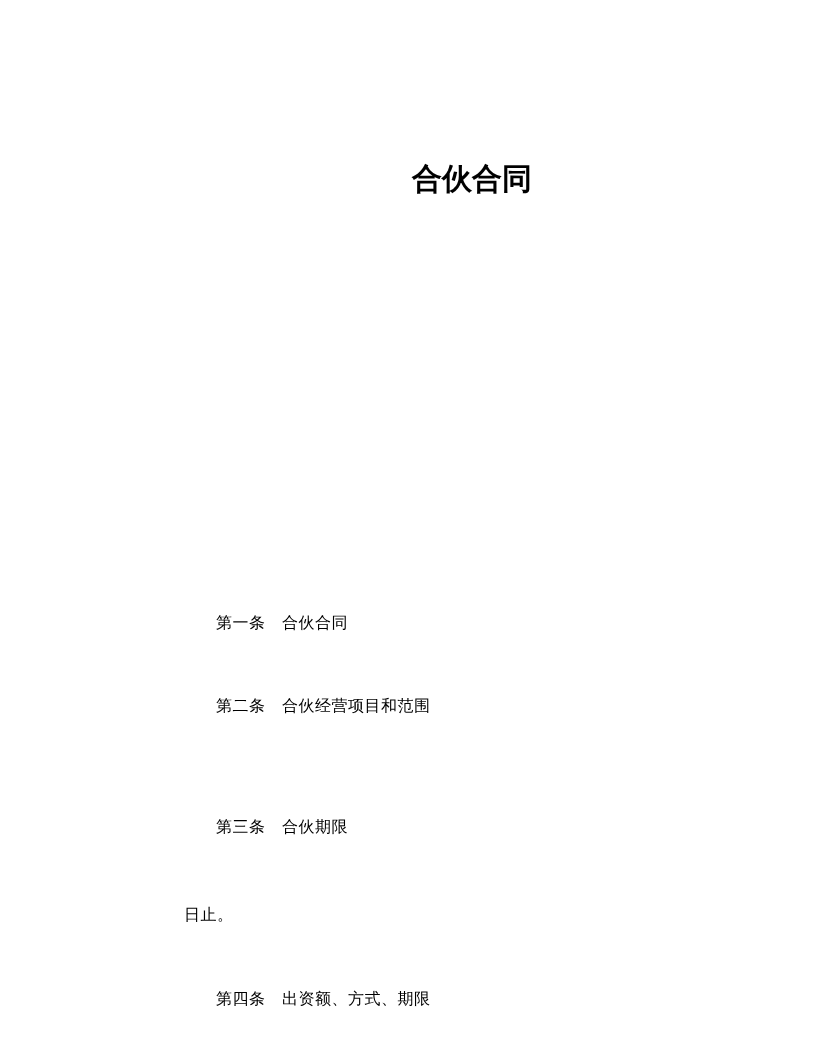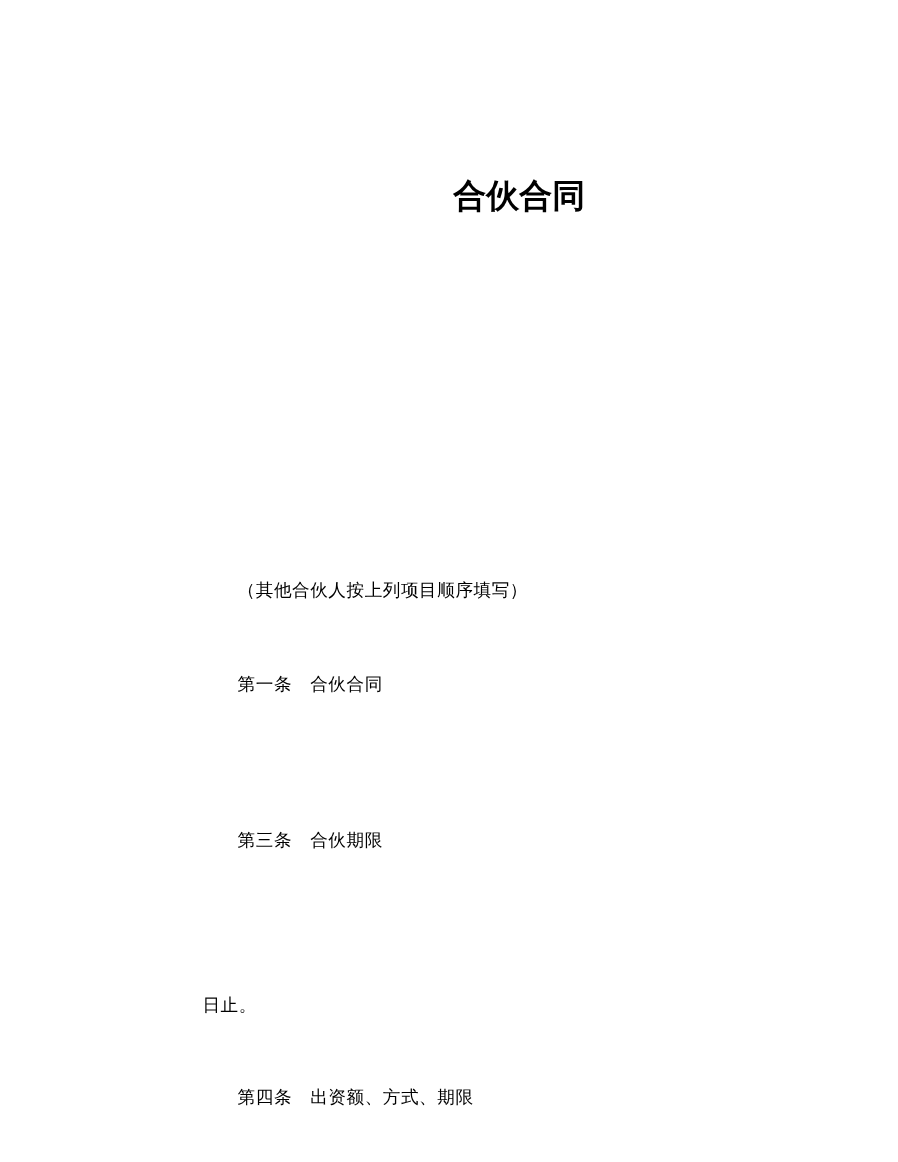--- a/index.html
+++ b/index.html
@@ -37,38 +37,38 @@
   
   .indent { left: 152px; }
   
   .margin-left-edge { left: 120px; }
 
   .line-partners   { top: 299px; }
   .line-info       { top: 385px; }
   .line-note       { top: 464px; }
   .line-article1   { top: 549px; }
   .line-article2   { top: 632px; }
-  .line-article3   { top: 691px; }
+  .line-article3   { top: 753px; }
   .line-term1      { top: 799px; }
   .line-term2      { top: 841px; }
   .line-article4   { top: 925px; }
 </style>
 </head>
 <body>
 
 <div class="page">
 
   <div class="doc-title">合伙合同</div>
 
 
 
-  <div class="doc-line indent line-note">（其他合伙人按上列项目顺序填写）</div>
 
   <div class="doc-line indent line-article1">第一条　合伙合同</div>
 
+  <div class="doc-line indent line-article2">第二条　合伙经营项目和范围</div>
 
   <div class="doc-line indent line-article3">第三条　合伙期限</div>
 
 
   <div class="doc-line margin-left-edge line-term2">日止。</div>
 
   <div class="doc-line indent line-article4">第四条　出资额、方式、期限</div>
 
 </div>
 

